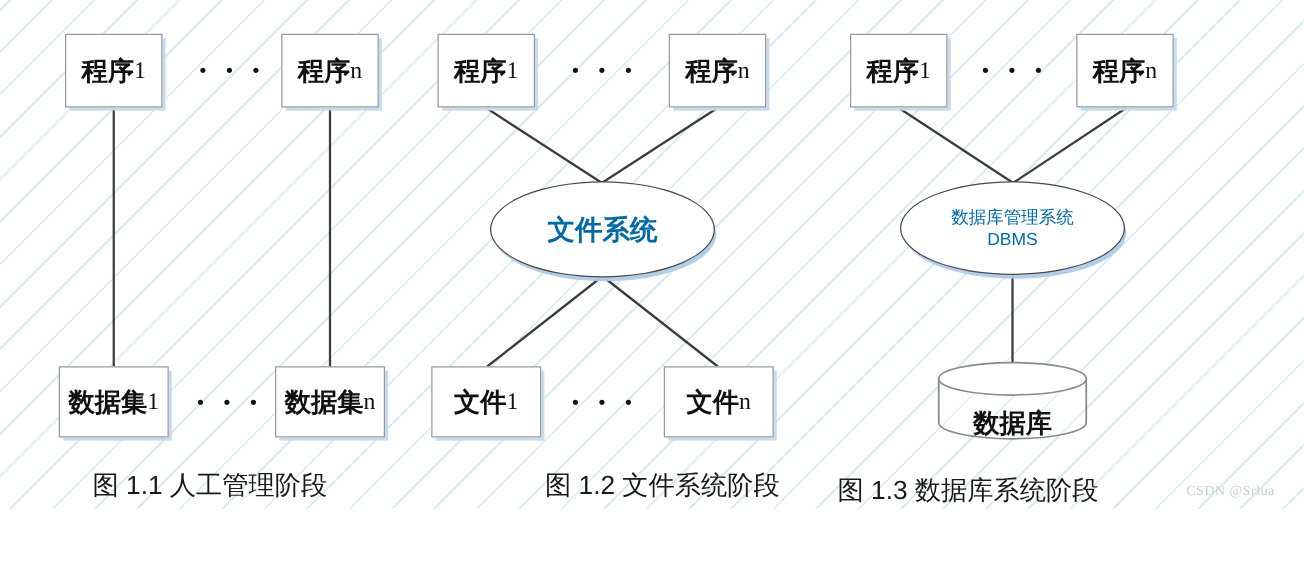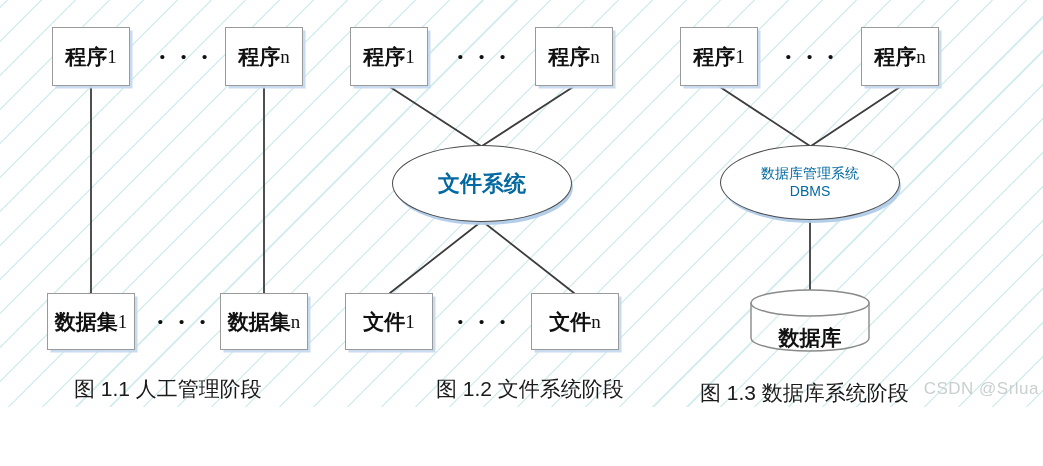--- a/index.html
+++ b/index.html
@@ -122,25 +122,25 @@
     position: absolute;
     color: #1a1a1a;
     font-family: "Liberation Sans", "DejaVu Sans", sans-serif;
     font-weight: 400;
     font-size: 21px;
     line-height: 1.35;
   }
   
   .watermark {
     position: absolute;
-    right: 4px;
+    right: 23px;
     bottom: 8px;
     color: #c9cfcf;
-    font-family: Liberation Sans, sans-serif;
-    font-size: 17px;
+    font-family: Liberation Serif, serif;
+    font-size: 11px;
     letter-spacing: 0.5px;
     white-space: nowrap;
   }
 </style>
 </head>
 <body>
 
 <div id="canvas">
 
   <svg id="connector-layer" viewBox="0 0 1043 466" width="1043" height="466" xmlns="http://www.w3.org/2000/svg">
@@ -237,16 +237,16 @@
 
   <div class="node-ellipse" style="left:720px; top:145px; width:180px; height:75px;">
     <span class="line-sub">数据库管理系统</span>
     <span class="line-sub">DBMS</span>
   </div>
 
   <div class="node-cylinder" style="left:750px; top:290px; width:120px; height:61px;margin-top:16px;">
     <span class="cyl-label">数据库</span>
   </div>
 
-  <div class="caption" style="left:700px; top:379px; width:300px; white-space:nowrap;">图 1.3  数据库系统阶段</div>
+  <div class="caption" style="left:670px; top:379px; width:300px; white-space:nowrap;">图 1.3  数据库系统阶段</div>
 
   <div class="watermark">CSDN @Srlua</div>
 </div>
 
 </body></html>

